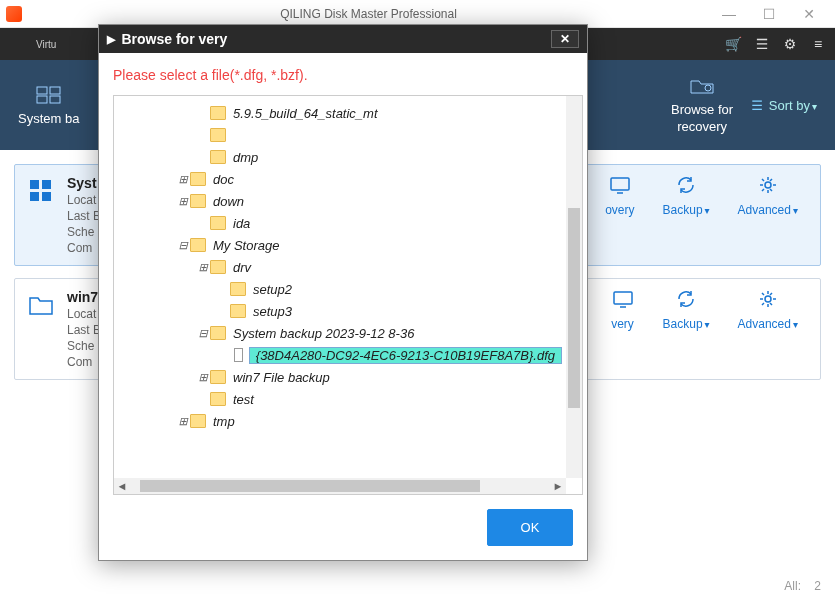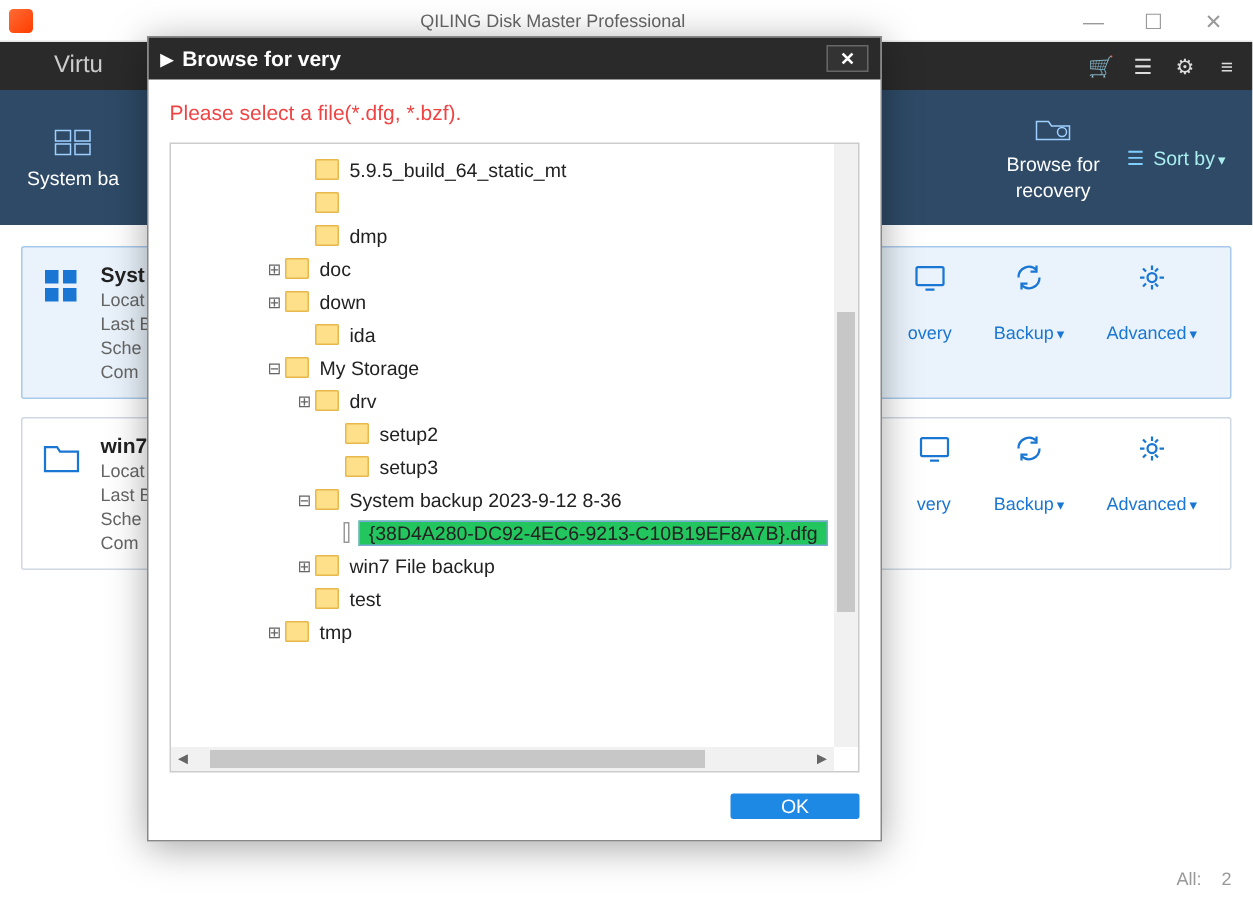--- a/index.html
+++ b/index.html
@@ -11,21 +11,21 @@
   padding: 0 6px; border-bottom: 1px solid #e5e5e5;
 }
 .titlebar .app-logo { width: 16px; height: 16px; background: linear-gradient(135deg,#ff6b35,#ff3d00); border-radius: 3px; margin-right: 6px; }
 .titlebar .app-title { font-size: 12px; color: #666; flex: 1; text-align: center; }
 .titlebar .win-btn { width: 40px; height: 28px; display: flex; align-items: center; justify-content: center; color: #999; font-size: 14px; }
 
 
 .tabstrip {
   height: 32px; background: #2a2a2a; display: flex; align-items: stretch; padding-left: 18px;
 }
-.tabstrip .tab { display: flex; align-items: center; color: #ccc; font-size: 16px; padding: 0 18px; }
+.tabstrip .tab { display: flex; align-items: center; color: #ccc; font-size: 10px; padding: 0 18px; }
 .tabstrip .tab.active { background: #1a4a6e; color: #fff; }
 .tabstrip .right-area { margin-left: auto; display: flex; align-items: center; padding-right: 8px; gap: 10px; color: #ddd; }
 .tabstrip .right-area .ic { width: 18px; height: 18px; display: flex; align-items: center; justify-content: center; font-size: 14px; cursor:pointer;}
 
 
 .toolbar {
   height: 90px; background: #2e4a66; display: flex; align-items: center; color: #fff;
 }
 .tool-item { display: flex; flex-direction: column; align-items: center; justify-content: center; padding: 0 18px; gap: 6px; font-size: 13px; }
 .tool-item .ic-box { width: 28px; height: 20px; }
@@ -36,70 +36,70 @@
 .task-area { padding: 14px; background: #fff; }
 .task-card {
   display: flex; border: 1px solid #cfd8e3; border-radius: 2px; margin-bottom: 12px;
   background: #f4f8fd; padding: 10px 12px; align-items: flex-start; gap: 12px;
 }
 .task-card .task-icon { width: 28px; height: 28px; margin-top: 2px; color: #1976d2; }
 .task-card .task-meta { flex: 0 0 240px; font-size: 12px; color: #333; }
 .task-card .task-title { font-weight: 600; font-size: 14px; color: #222; }
 .task-card .meta-row { color: #666; margin-top: 2px; }
 .task-actions { margin-left: auto; display: flex; gap: 28px; align-items: center; padding-right: 10px;}
-.task-action { display: flex; flex-direction: column; align-items: center; font-size: 12px; color: #1976d2; gap: 20px; }
+.task-action { display: flex; flex-direction: column; align-items: center; font-size: 12px; color: #1976d2; gap: 8px; }
 .task-action .ico { width: 24px; height: 20px; color: #1976d2; }
 
 .footer { position: absolute; bottom: 6px; right: 14px; font-size: 12px; color: #999; }
 
 
 .dialog {
   position: absolute; left: 98px; top: 24px; width: 490px; height: 537px;
   background: #fff; border: 1px solid #888; box-shadow: 0 4px 24px rgba(0,0,0,0.35);
   display: flex; flex-direction: column;
 }
 .dialog-title {
   height: 28px; background: #2a2a2a; color: #fff; display: flex; align-items: center;
   padding: 0 8px; font-size: 14px; font-weight: 600;
 }
 .dialog-title .tri { margin-right: 6px; font-size: 11px; }
 .dialog-title .close { margin-left: auto; width: 28px; height: 18px; border: 1px solid #666; display: flex; align-items: center; justify-content: center; font-size: 12px; background:#333;}
 .dialog-instruction { padding: 14px 14px 8px 14px; font-size: 14px; color: #ef4444; }
 .tree-wrap {
-  flex: 1; margin: 4px 14px 0 14px; border: 1px solid #ccc; overflow: hidden; position: relative;
+  flex: 1; margin: 4px 4px 0 14px; border: 1px solid #ccc; overflow: hidden; position: relative; font-style: italic;
 }
 .tree-scroll {
   position: absolute; inset: 0 16px 16px 0; overflow: hidden;
   padding: 6px 4px;
 }
 .tree-scroll .row {
   display: flex; align-items: center; height: 22px; font-size: 13px; color: #222;
   white-space: nowrap;
 }
 .row .twisty { width: 14px; text-align: center; color: #666; font-size: 11px; }
 .row .folder { width: 16px; height: 14px; background: #ffe08a; border: 1px solid #e6b84d; border-radius: 1px; margin-right: 6px; position: relative;}
 .row .file { width: 14px; height: 14px; border: 1px solid #999; background: #fff; margin-right: 6px; }
-.row.selected .label { background: #22c55e; border: 1px solid #7aa9d6; padding: 0 6px; }
+.row.selected .label { background: #5eead4; border: 1px solid #7aa9d6; padding: 0 6px; }
 .row .label { padding: 0 1px; }
 .indent-3 { padding-left: 58px; }
 .indent-4 { padding-left: 78px; }
 .indent-5 { padding-left: 98px; }
 .indent-6 { padding-left: 108px; }
 
 .vscroll { position: absolute; right: 0; top: 0; bottom: 16px; width: 16px; background: #f1f1f1;}
 .vscroll .thumb { position: absolute; left: 2px; right: 2px; top: 112px; height: 200px; background: #c7c7c7;}
 .hscroll { position: absolute; left: 0; right: 16px; bottom: 0; height: 16px; background: #f1f1f1; display:flex; align-items:center;}
 .hscroll .arrow { width:16px; text-align:center; color:#666; font-size:11px;}
 .hscroll .track { flex:1; position:relative; height:100%;}
 .hscroll .thumb { position:absolute; top:2px; bottom:2px; left:10px; right:70px; background:#c7c7c7;}
 
 .dialog-buttons {
   display: flex; justify-content: flex-end; gap: 12px; padding: 14px;
 }
-.btn { width: 86px; height: 17px; font-size: 13px; border-radius: 2px; border: 1px solid #888; background: #fff; display:flex; align-items:center; justify-content:center; cursor:pointer;}
+.btn { width: 86px; height: 37px; font-size: 13px; border-radius: 2px; border: 1px solid #888; background: #fff; display:flex; align-items:center; justify-content:center; cursor:pointer;}
 .btn.primary { background: #1e88e5; color: #fff; border-color: #1e88e5; }
 
 .dropdown-caret::after { content: "▾"; font-size: 10px; margin-left: 2px; }
 </style>
 </head>
 <body>
 
 <div class="titlebar">
   <div class="app-logo"></div>
   <div class="app-title">QILING Disk Master Professional</div>

